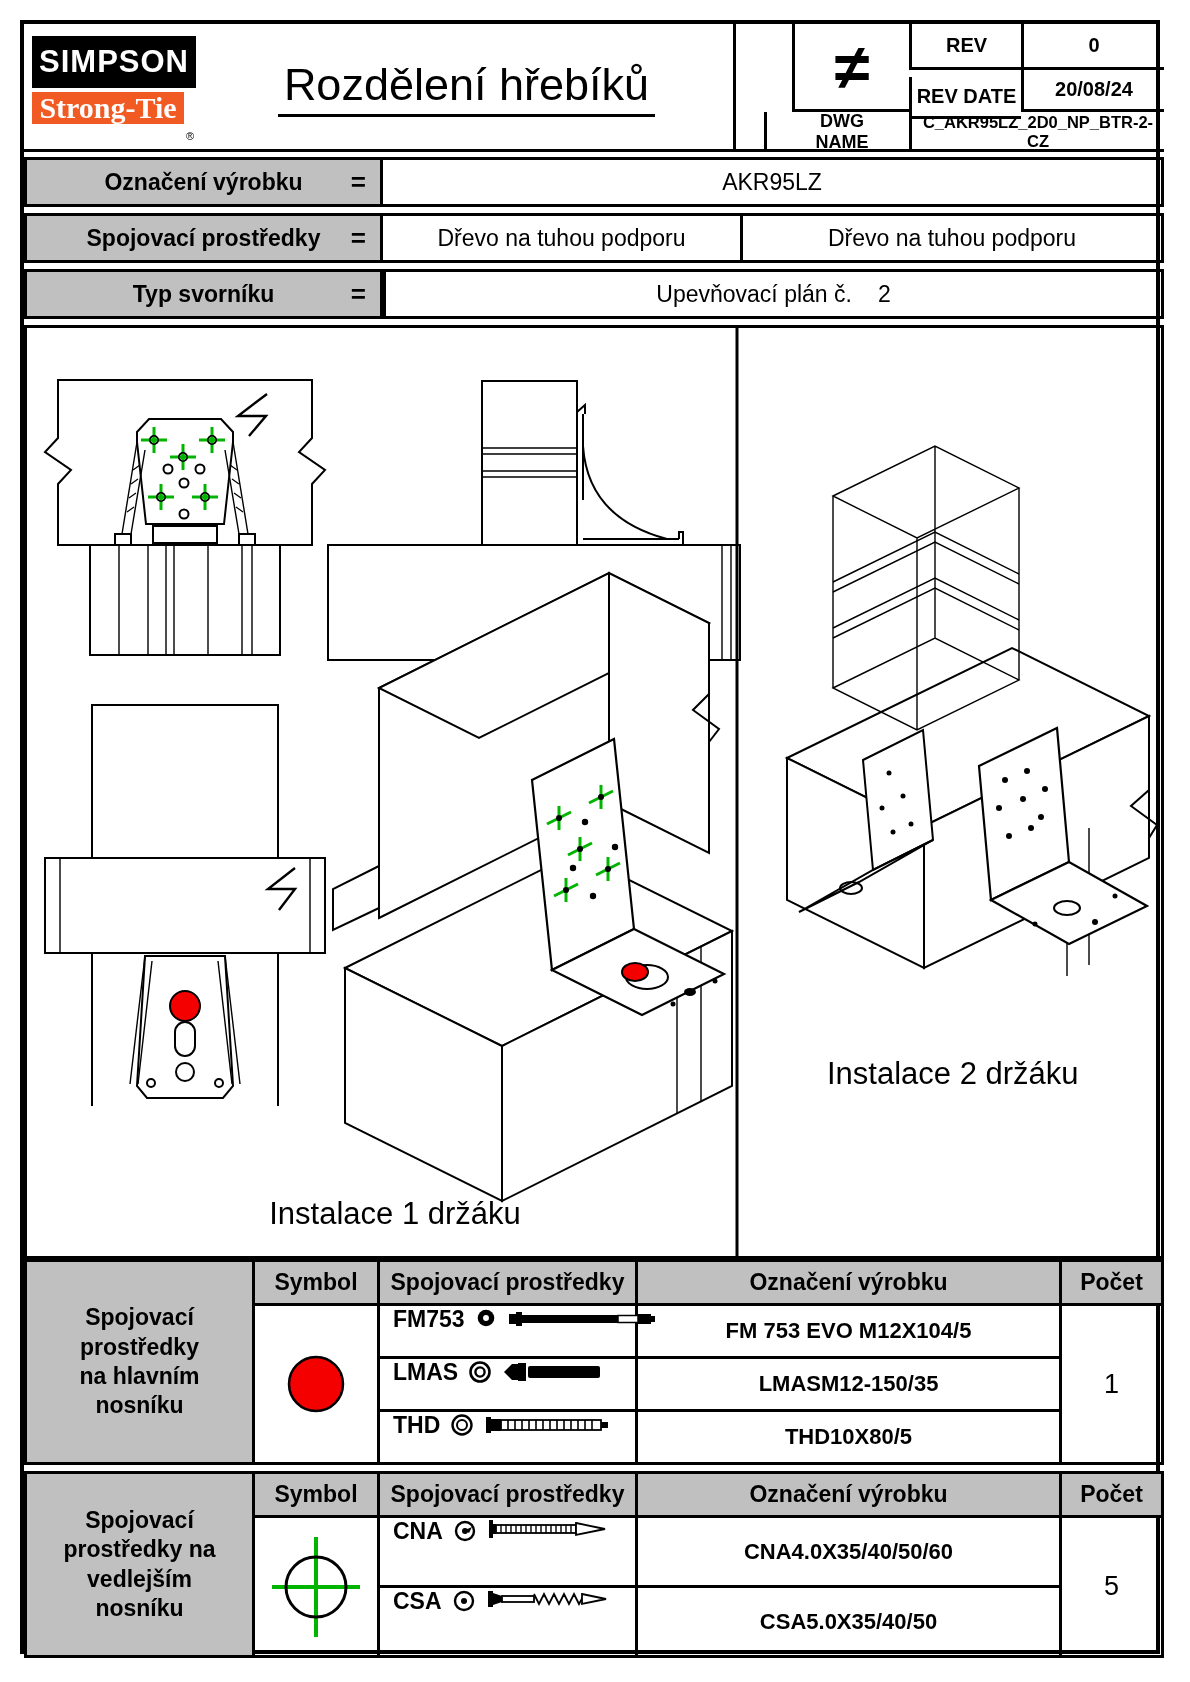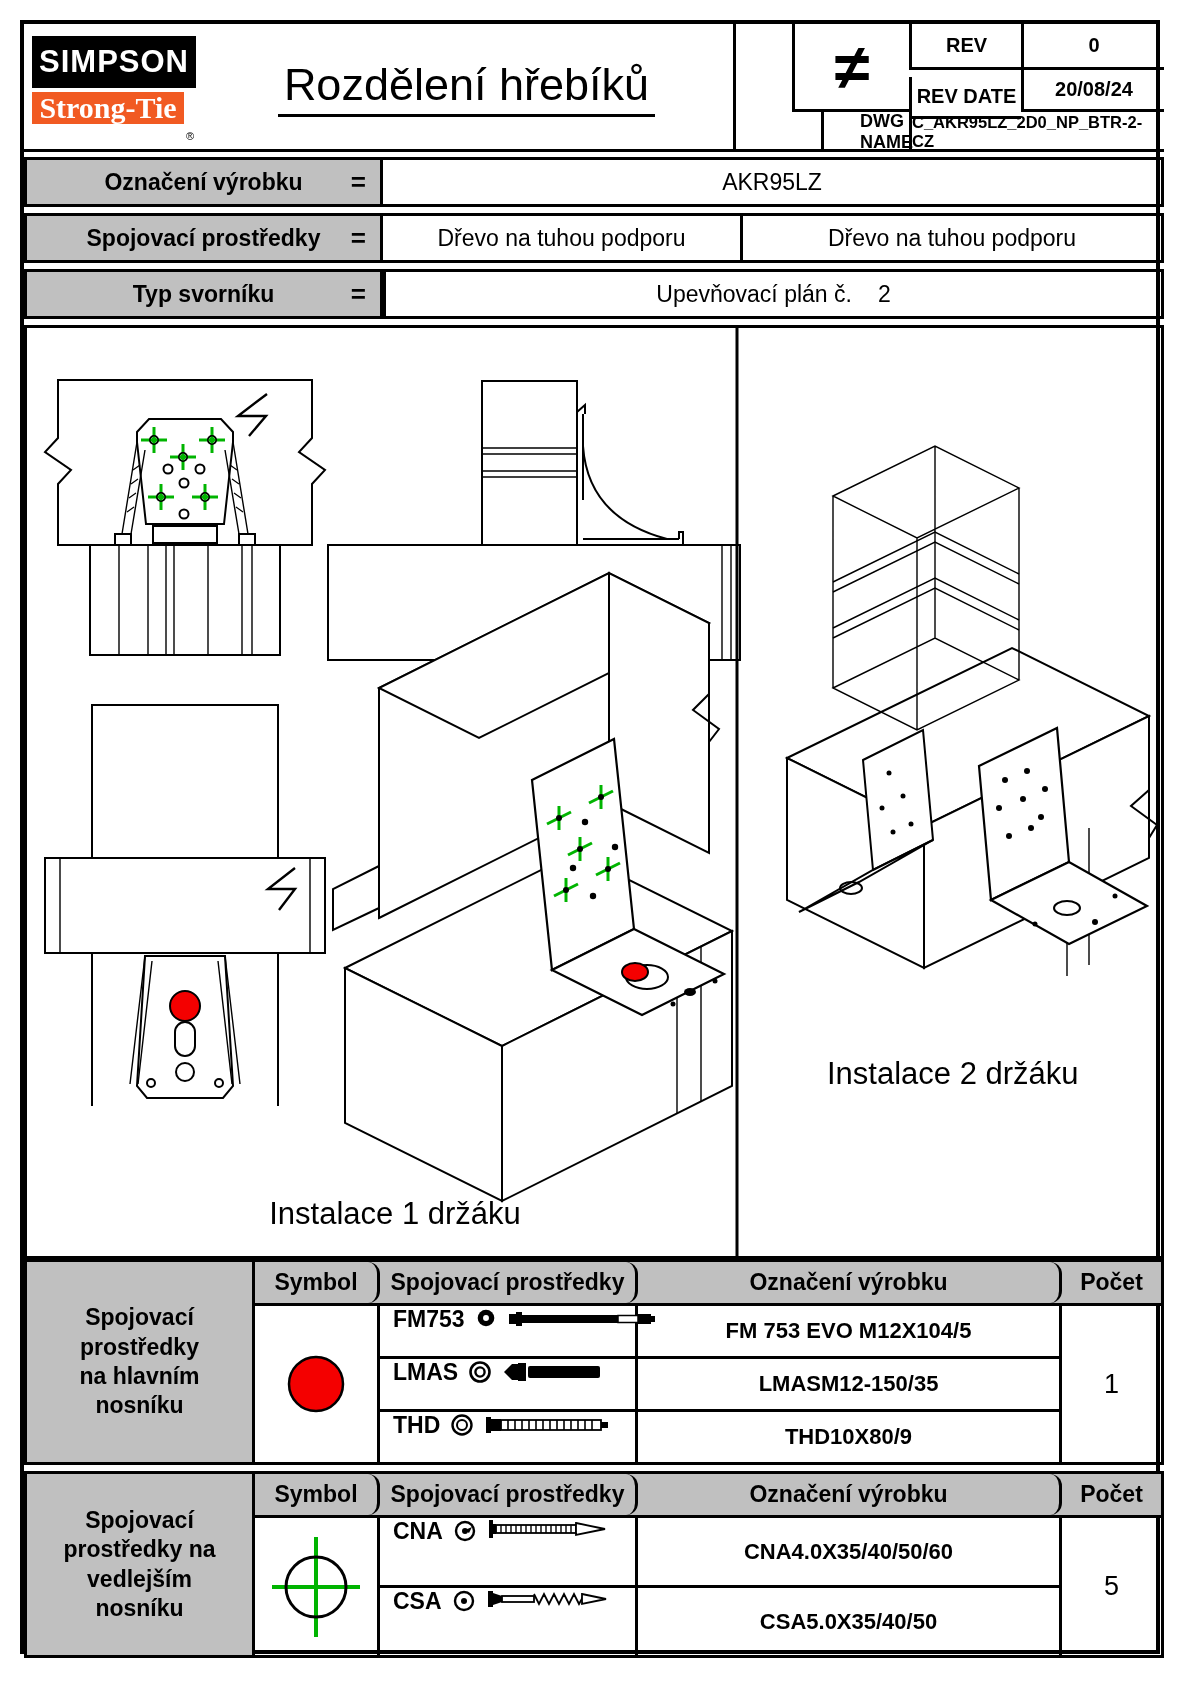--- a/index.html
+++ b/index.html
@@ -6,34 +6,34 @@
     --brand-orange:#F15A22; --marker-green:#00B400; --marker-red:#F40000;
     --cell-gray:#C0C0C0; --ink:#000000;
   }
   *{box-sizing:border-box; margin:0; padding:0;}
   body{width:1190px;height:1682px;background:#fff;position:relative;
        font-family:"Liberation Sans",sans-serif;color:var(--ink);}
   .abs{position:absolute;}
   #frame{position:absolute;left:20px;top:20px;width:1140px;height:1634px;border:4px solid var(--ink);}
 
   
-  #header{left:0;top:0;width:1140px;height:128px;border-bottom:3px solid var(--ink);}
+  #header{left:0;top:0;width:1140px;height:128px;border-bottom:3px solid var(--ink);text-align:center;}
   #logo-black{left:8px;top:12px;width:164px;height:52px;background:#000;color:#fff;
       display:flex;align-items:center;justify-content:center;font-weight:bold;font-size:31px;letter-spacing:1px;}
   #logo-orange{left:8px;top:68px;width:152px;height:32px;background:var(--brand-orange);color:#fff;
       display:flex;align-items:center;justify-content:center;font-weight:bold;font-size:30px;
       font-family:"Liberation Serif",serif;}
   #logo-reg{left:162px;top:106px;font-size:11px;}
   #title-wrap{left:180px;top:0;width:525px;height:128px;display:flex;align-items:center;justify-content:center;}
   #title-wrap span{font-size:45px;border-bottom:3px solid var(--ink);padding:0 6px 3px 6px;white-space:nowrap;}
   #hdr-vline{left:709px;top:0;width:3px;height:128px;background:var(--ink);}
   .rev-cell{position:absolute;border-left:3px solid var(--ink);border-bottom:3px solid var(--ink);
       display:flex;align-items:center;justify-content:center;font-size:20px;font-weight:700;}
   #neq-cell{left:768px;top:0;width:117px;height:88px;font-size:64px;font-weight:bold;border-bottom:3px solid var(--ink);}
-  #dwg-label{left:797px;top:88px;width:117px;height:40px;border-bottom:none;font-size:18px;padding-left:36px;}
+  #dwg-label{left:740px;top:88px;width:117px;height:40px;border-bottom:none;font-size:18px;padding-left:36px;}
   #rev-l{left:885px;top:0;width:112px;height:46px;}
   #rev-v{left:997px;top:0;width:143px;height:46px;border-right:none;}
   #revdate-l{left:885px;top:53px;width:112px;height:42px;}
   #revdate-v{left:997px;top:46px;width:143px;height:42px;}
   #dwg-v{left:885px;top:88px;width:255px;height:40px;border-bottom:none;font-size:16.5px;font-weight:bold;}
 
   
   .info-row{position:absolute;left:0;width:1140px;height:50px;border:3px solid var(--ink);display:flex;}
   .info-label{width:356px;background:var(--cell-gray);border-right:3px solid var(--ink);position:relative;
       display:flex;align-items:center;justify-content:center;font-weight:bold;font-size:23px;}
@@ -60,21 +60,21 @@
 
   
   .ftable{position:absolute;left:0;width:1140px;border:3px solid var(--ink);display:flex;}
   #ftable1{top:1235px;height:206px;}
   #ftable2{top:1447px;height:187px;}
   .group-cell{width:228px;background:var(--cell-gray);border-right:3px solid var(--ink);
       display:flex;align-items:center;justify-content:center;text-align:center;
       font-weight:bold;font-size:23px;line-height:1.28;white-space:pre-line;}
   .ft-right{flex:1;display:flex;flex-direction:column;}
   .ft-head{display:flex;height:44px;border-bottom:3px solid var(--ink);background:var(--cell-gray);}
-  .ft-head div{display:flex;align-items:center;justify-content:center;font-weight:bold;font-size:23px;border-radius:12px;}
+  .ft-head div{display:flex;align-items:center;justify-content:center;font-weight:bold;font-size:23px;}
   .ft-body{flex:1;display:flex;}
   .col-sym{width:125px;border-right:3px solid var(--ink);}
   .col-spoj{width:258px;border-right:3px solid var(--ink);}
   .col-ozn{width:424px;border-right:3px solid var(--ink);}
   .col-poc{flex:1;}
   .sym-cell,.poc-cell{display:flex;align-items:center;justify-content:center;}
   .poc-cell{font-size:27px;}
   .rows-col{display:flex;flex-direction:column;flex:1;}
   .f-row{flex:1;display:flex;border-bottom:3px solid var(--ink);}
   .f-row:last-child{border-bottom:none;}
@@ -322,21 +322,21 @@
                 <circle cx="13" cy="13" r="5" fill="#fff" stroke="#000" stroke-width="2"></circle>
               </svg>
               <svg width="130" height="26" viewBox="0 0 130 26" class="icon-svg">
                 <rect x="2" y="5" width="5" height="16" fill="#000"></rect>
                 <rect x="7" y="7" width="10" height="12" fill="#000"></rect>
                 <rect x="17" y="8" width="100" height="10" fill="#fff" stroke="#000" stroke-width="1.8"></rect>
                 <path stroke="#000" stroke-width="1.6" d="M24,8 V18 M31,8 V18 M38,8 V18 M45,8 V18 M52,8 V18 M59,8 V18 M66,8 V18 M73,8 V18 M80,8 V18 M87,8 V18 M94,8 V18 M101,8 V18 M108,8 V18"></path>
                 <rect x="117" y="10" width="7" height="6" fill="#000"></rect>
               </svg>
             </div>
-            <div class="ozn-cell">THD10X80/9</div>
+            <div class="ozn-cell">THD10X80/5</div>
           </div>
         </div>
         <div class="col-poc poc-cell">1</div>
       </div>
     </div>
   </div>
 
   <div id="ftable2" class="ftable">
     <div class="group-cell">Spojovací
 prostředky na

